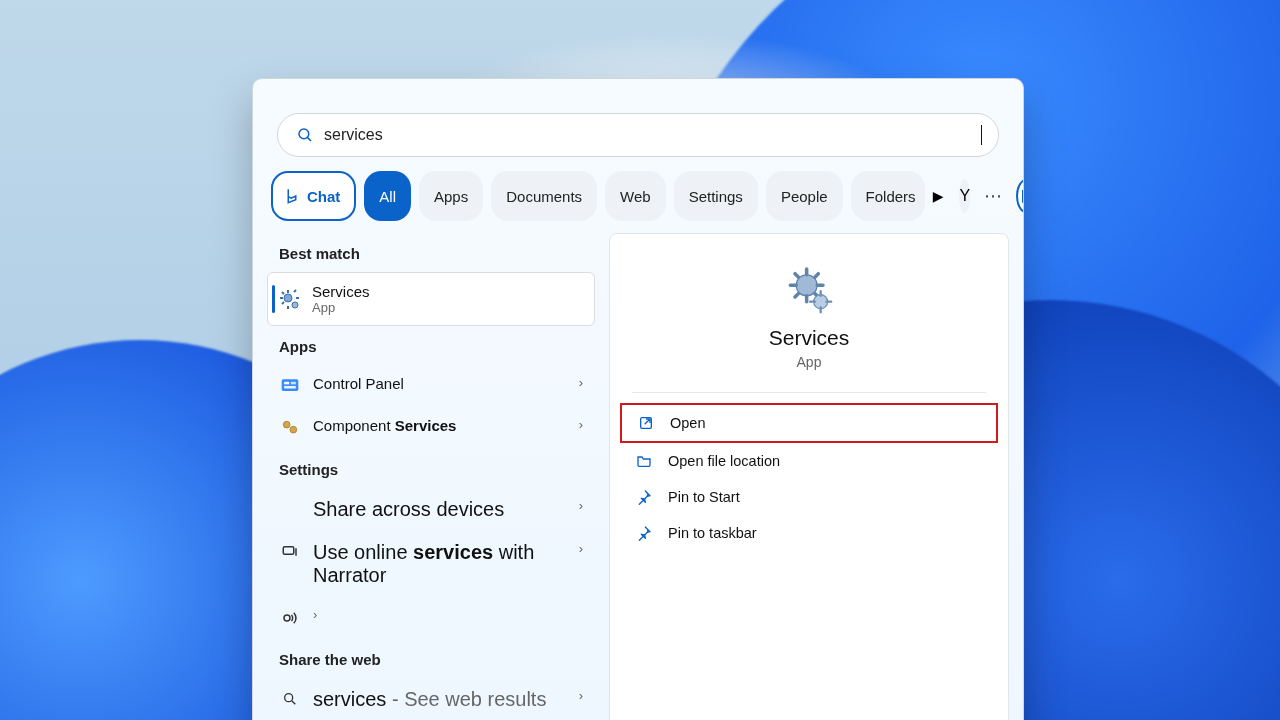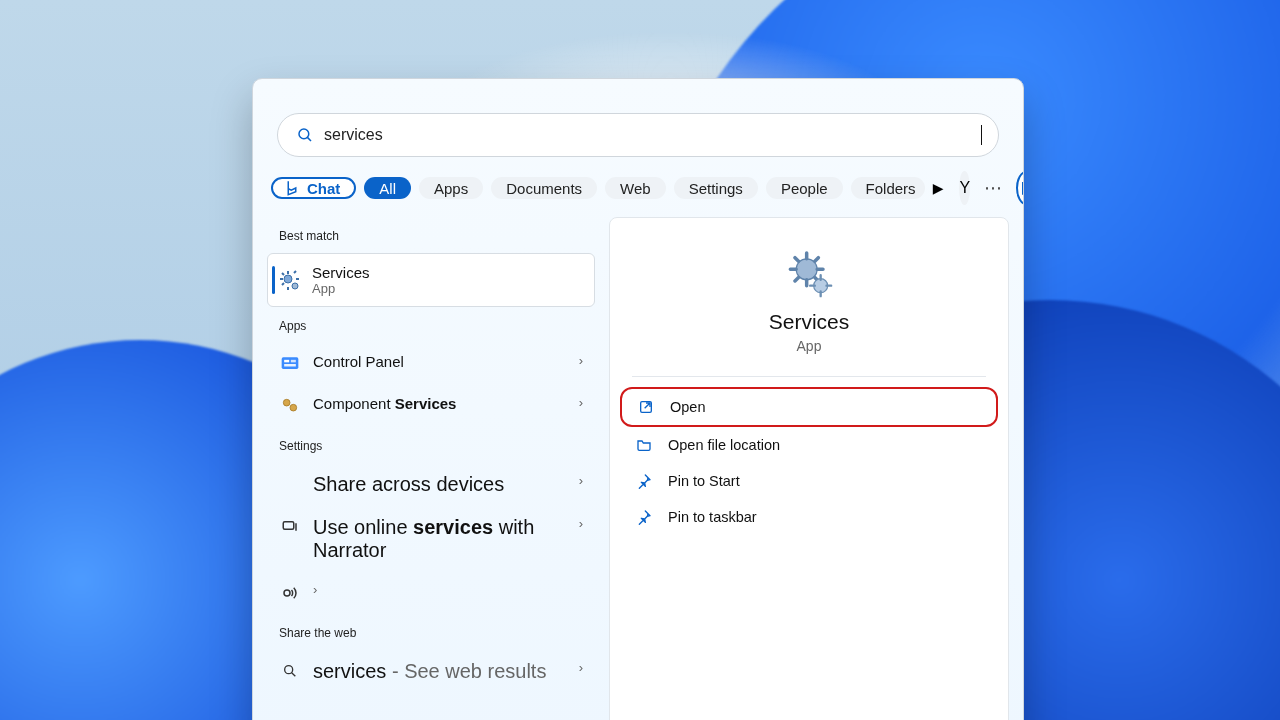--- a/index.html
+++ b/index.html
@@ -17,56 +17,56 @@
            padding:14px 14px 0 14px; overflow:hidden; }
 
   .search-box { display:flex; align-items:center; background:#fff; border:1px solid #d0d6dc;
                 border-radius:22px; height:44px; padding:0 16px 0 18px; margin:20px 10px 14px 10px; }
   .search-box svg { flex:none; }
   .search-box input { border:none; outline:none; font-size:16px; flex:1; margin-left:10px; color:#222; }
   .caret { width:1px; height:20px; background:#111; animation:blink 1s steps(1) infinite; margin-left:-2px; }
   @keyframes blink { 50% { opacity:0; } }
 
   .filter-row { display:flex; align-items:center; gap:8px; padding:0 6px 12px 4px; }
-  .chip { display:inline-flex; align-items:center; gap:6px; height:22px; padding:0 14px;
+  .chip { display:inline-flex; align-items:center; gap:6px; height:50px; padding:0 14px;
           border-radius:17px; background:#eef2f6; color:#222; font-size:15px; cursor:pointer;
           border:1px solid transparent; white-space:nowrap; }
   .chip.chat { background:#fff; border:2px solid #0a63c9; color:#0a63c9; font-weight:600; padding-left:10px; }
   .chip.active { background:#0a63c9; color:#fff;text-align:center; }
   .scroll-arrow { width:26px; text-align:center; font-size:14px; cursor:pointer; }
   .round { width:34px; height:34px; border-radius:50%; background:#eef2f6; display:flex;
            align-items:center; justify-content:center; cursor:pointer; }
   .spacer-flex { flex:1; }
 
   .cols { display:flex; gap:14px; height:calc(100% - 130px); }
   .left { width:328px; }
   .right { flex:1; background:#fff; border:1px solid #e1e6eb; border-radius:8px; padding:18px 0 10px 0; }
 
-  .grp-label { font-size:12px; color:#222; margin:12px 0 10px 12px; }
+  .grp-label { font-size:15px; color:#222; margin:12px 0 10px 12px;font-weight:bold; }
   .best { background:#fff; border:1px solid #d7dde3; border-radius:6px; padding:10px 12px 10px 8px;
           display:flex; align-items:center; gap:10px; position:relative; }
   .best::before { content:""; position:absolute; left:4px; top:12px; bottom:12px; width:3px;
                   background:#0a63c9; border-radius:2px; }
   .gear-mini { width:26px; height:26px; display:inline-flex; align-items:center; justify-content:center; }
   .best .title { font-size:15px; color:#111; }
   .best .sub { font-size:13px; color:#666; }
 
   .row { display:flex; align-items:flex-start; gap:12px; padding:10px 12px; border-radius:6px; cursor:pointer; }
   .row .lbl { flex:1; font-size:15px; color:#111; }
   .row .chev { color:#666; font-size:13px; }
   .row .ico { width:22px; height:22px; display:flex; align-items:center; justify-content:center; }
   .row .lbl b { font-weight:600; }
   .row.sub .lbl { font-size:20px; }
 
   .detail-head { display:flex; flex-direction:column; align-items:center; gap:4px; padding:10px 0 18px 0; }
   .detail-head .name { font-size:21px; color:#111; }
   .detail-head .type { font-size:14px; color:#666; }
   .divider { height:1px; background:#e3e7ec; margin:4px 22px 10px 22px; }
 
-  .act { display:flex; align-items:center; gap:14px; padding:8px 14px; margin:0 10px; border-radius:12px;
+  .act { display:flex; align-items:center; gap:14px; padding:8px 14px; margin:0 10px; border-radius:0;
          font-size:14.5px; color:#111; cursor:pointer; }
   .act .aico { width:20px; height:20px; display:flex; align-items:center; justify-content:center; color:#0a63c9; }
   .act.hl { border:2px solid #d11a1a; }
 
   .muted { color:#666; }
 </style>
 </head>
 <body>
 
 <div class="bg-shape s1"></div>

